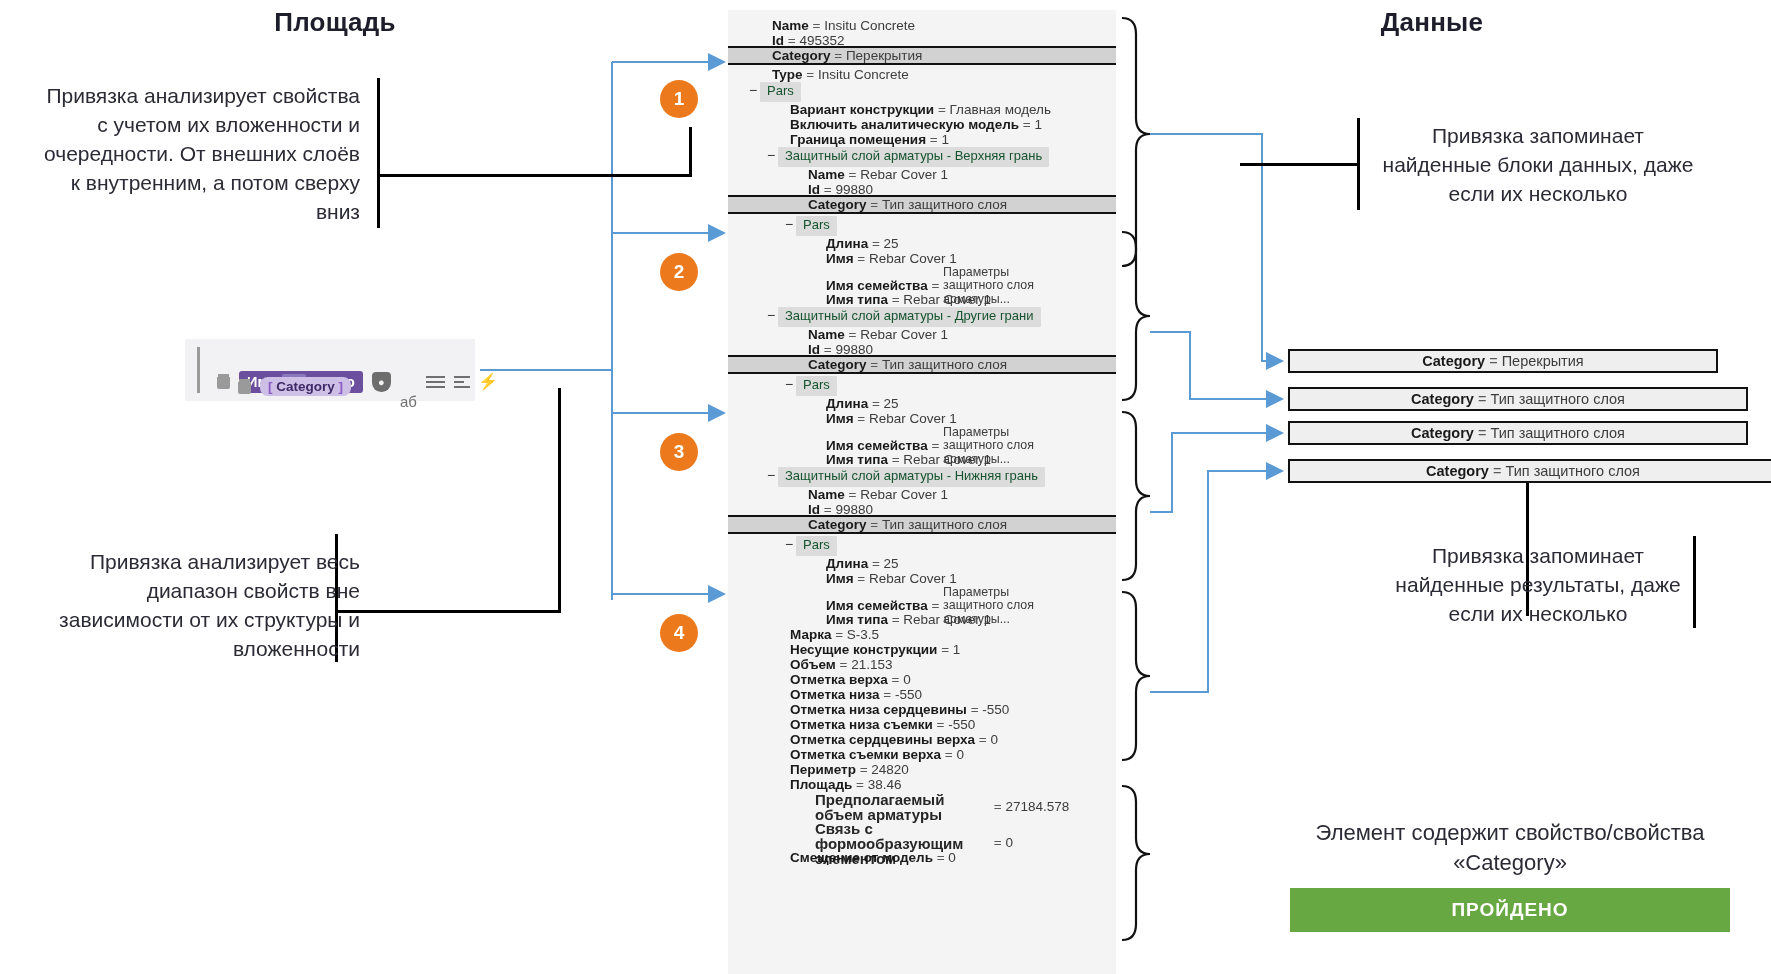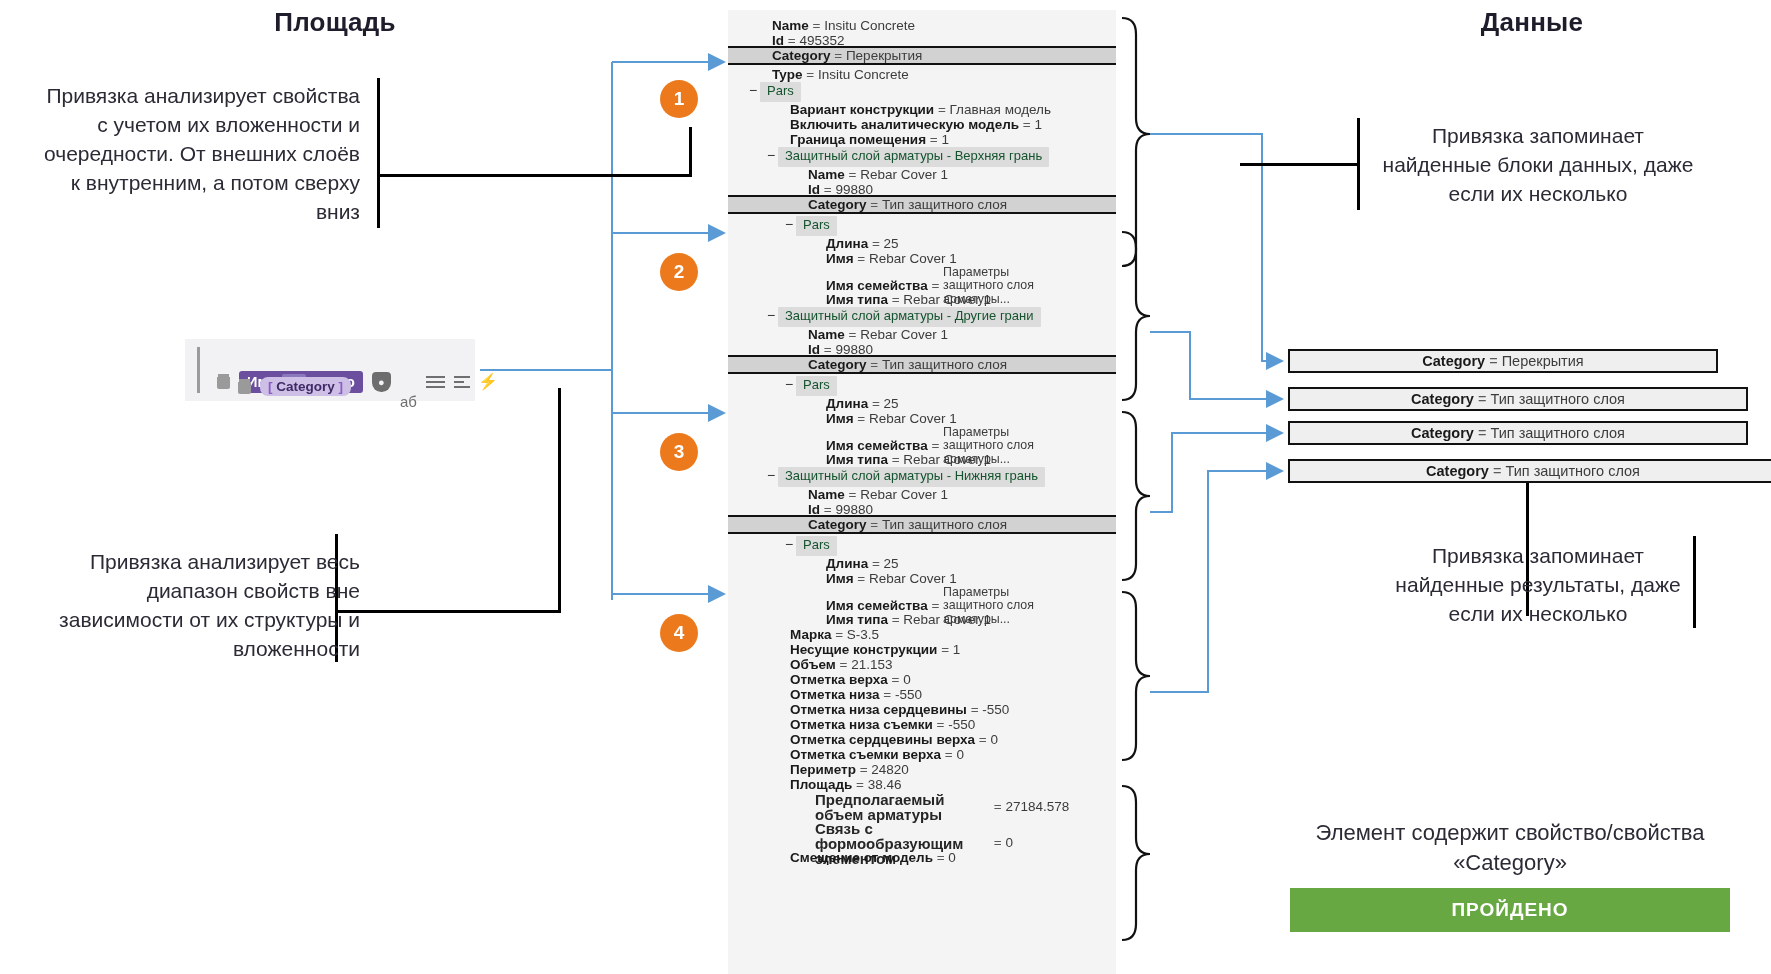--- a/index.html
+++ b/index.html
@@ -14,21 +14,21 @@
 
   
   .section-title {
     position: absolute;
     font-size: 26px;
     font-weight: bold;
     color: #1d1d2b;
     letter-spacing: .2px;
   }
   #title-binding { left: 215px; top: 7px; width: 240px; text-align: center; }
-  #title-data    { left: 1412px; top: 7px; width: 240px; text-align: center; }
+  #title-data    { left: 1312px; top: 7px; width: 240px; text-align: center; }
 
   
   .note {
     position: absolute;
     font-size: 21px;
     line-height: 1.38;
     color: #2b2b36;
   }
   .note.right-align { text-align: right; }
 

